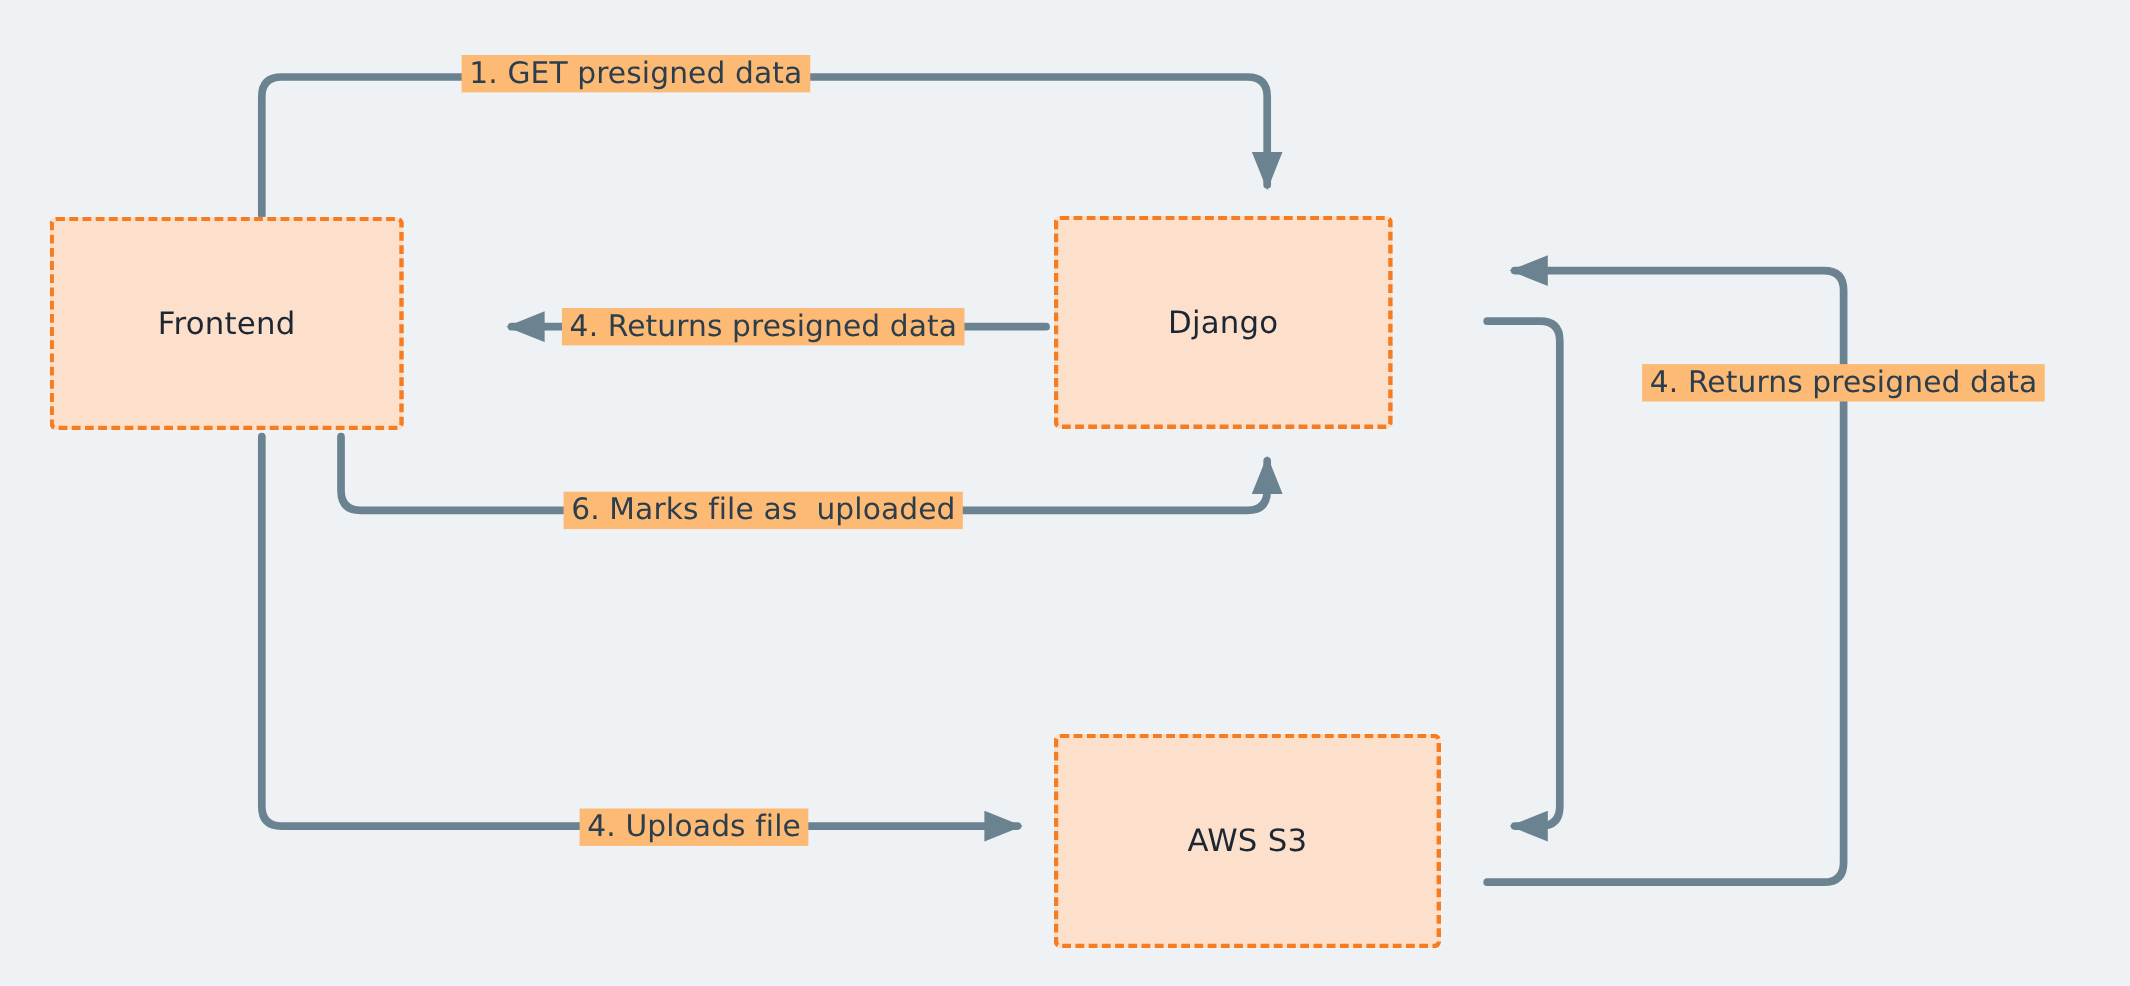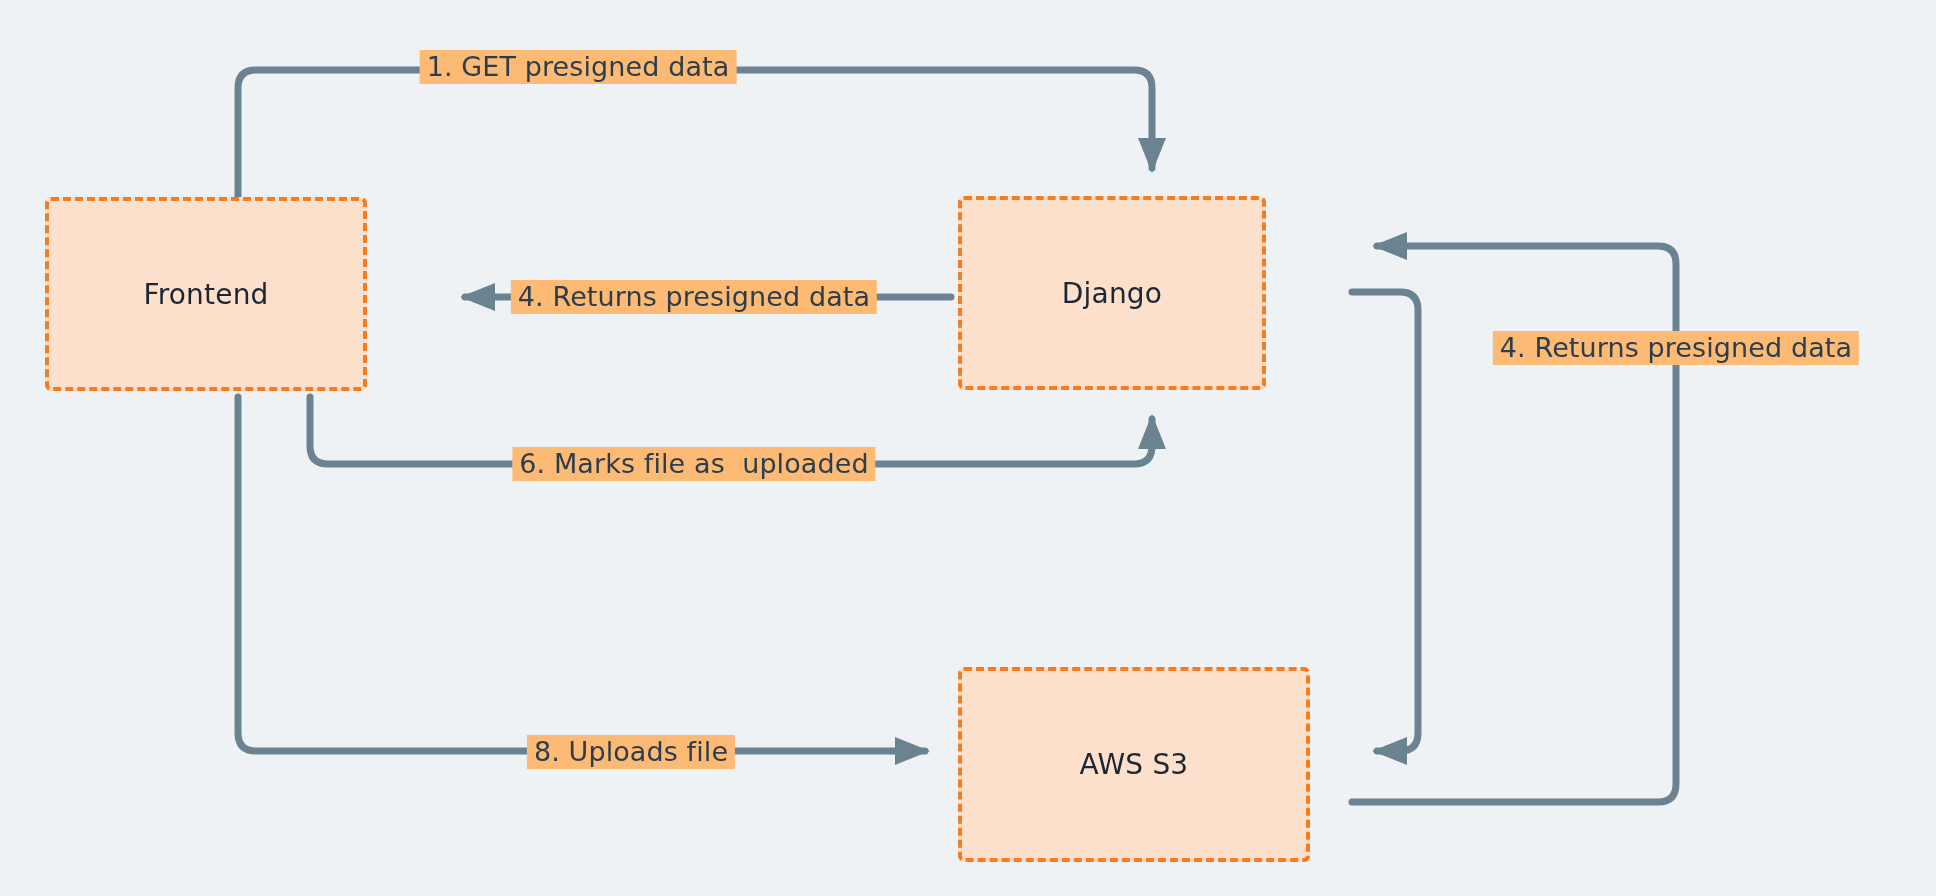--- a/index.html
+++ b/index.html
@@ -96,17 +96,17 @@
     <span class="node-label">AWS S3</span>
   </div>
 
   <div class="edge-label" style="left:578px; top:67px;">1. GET presigned data</div>
 
 
   <div class="edge-label" style="left:1676px; top:348px;">4. Returns presigned data</div>
 
   <div class="edge-label" style="left:694px; top:297px;text-align:center;">4. Returns presigned data</div>
 
-  <div class="edge-label" style="left:631px; top:752px;">8. Uploads file</div>
+  <div class="edge-label" style="left:631px; top:752px;">4. Uploads file</div>
 
   <div class="edge-label" style="left:694px; top:464px;">6. Marks file as  uploaded</div>
 
 </div>
 
 </body></html>

